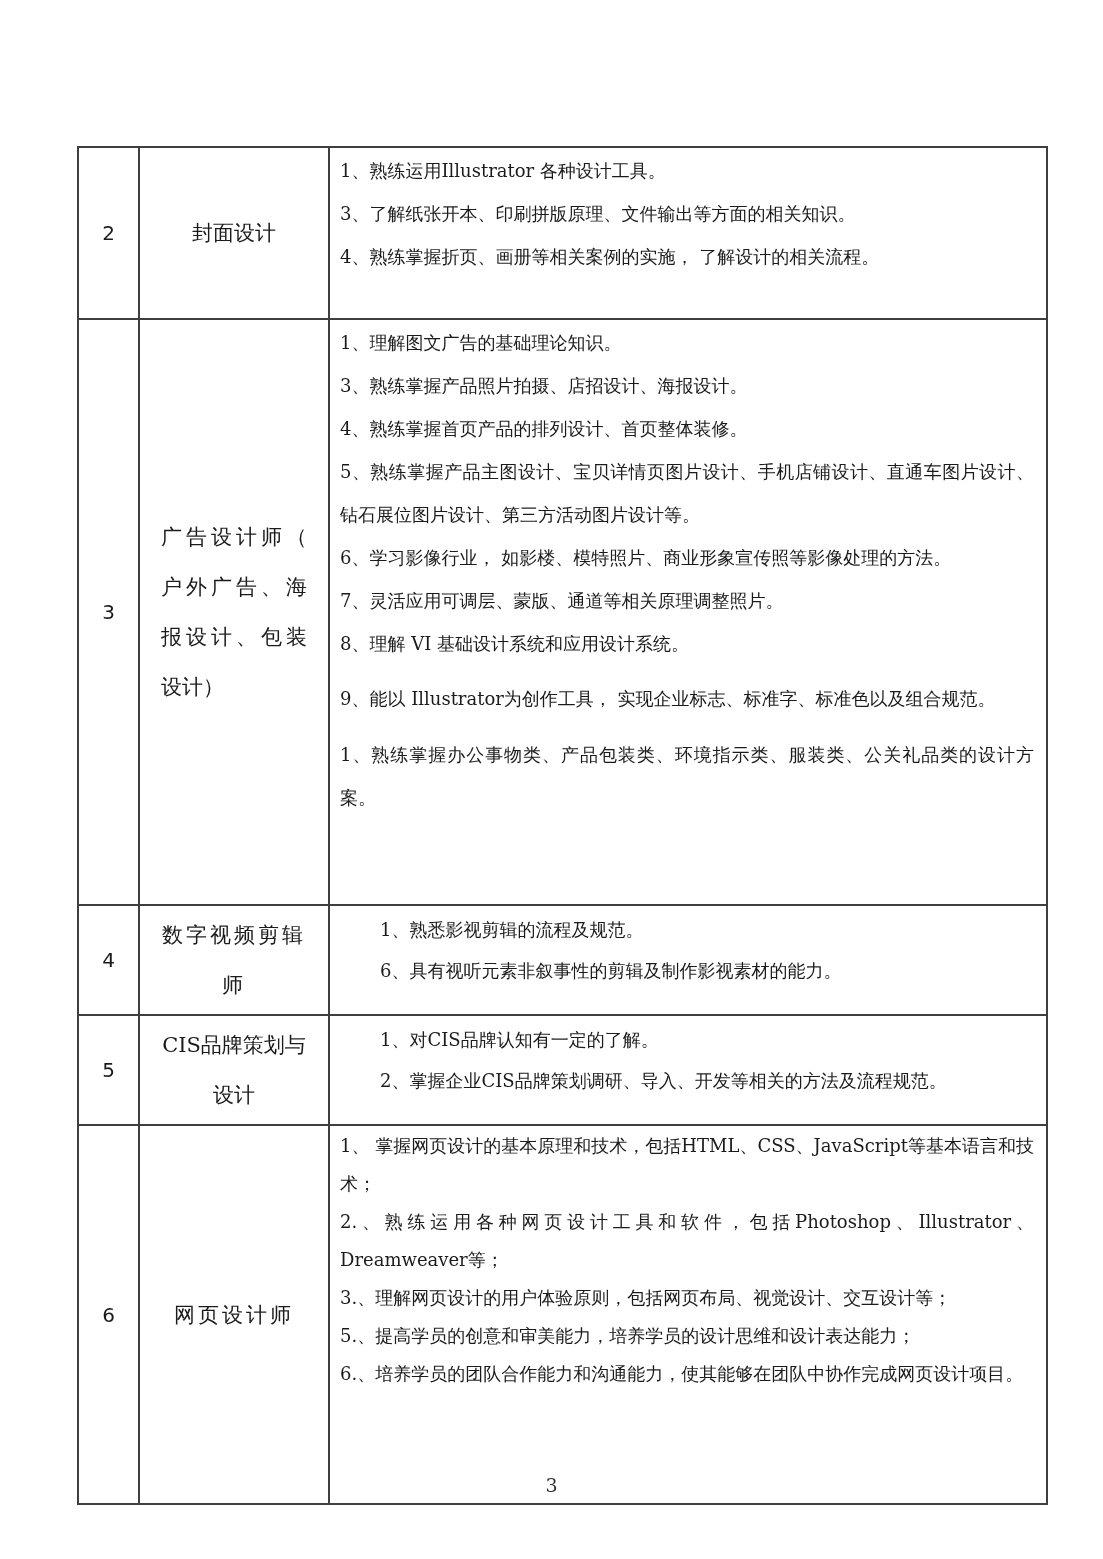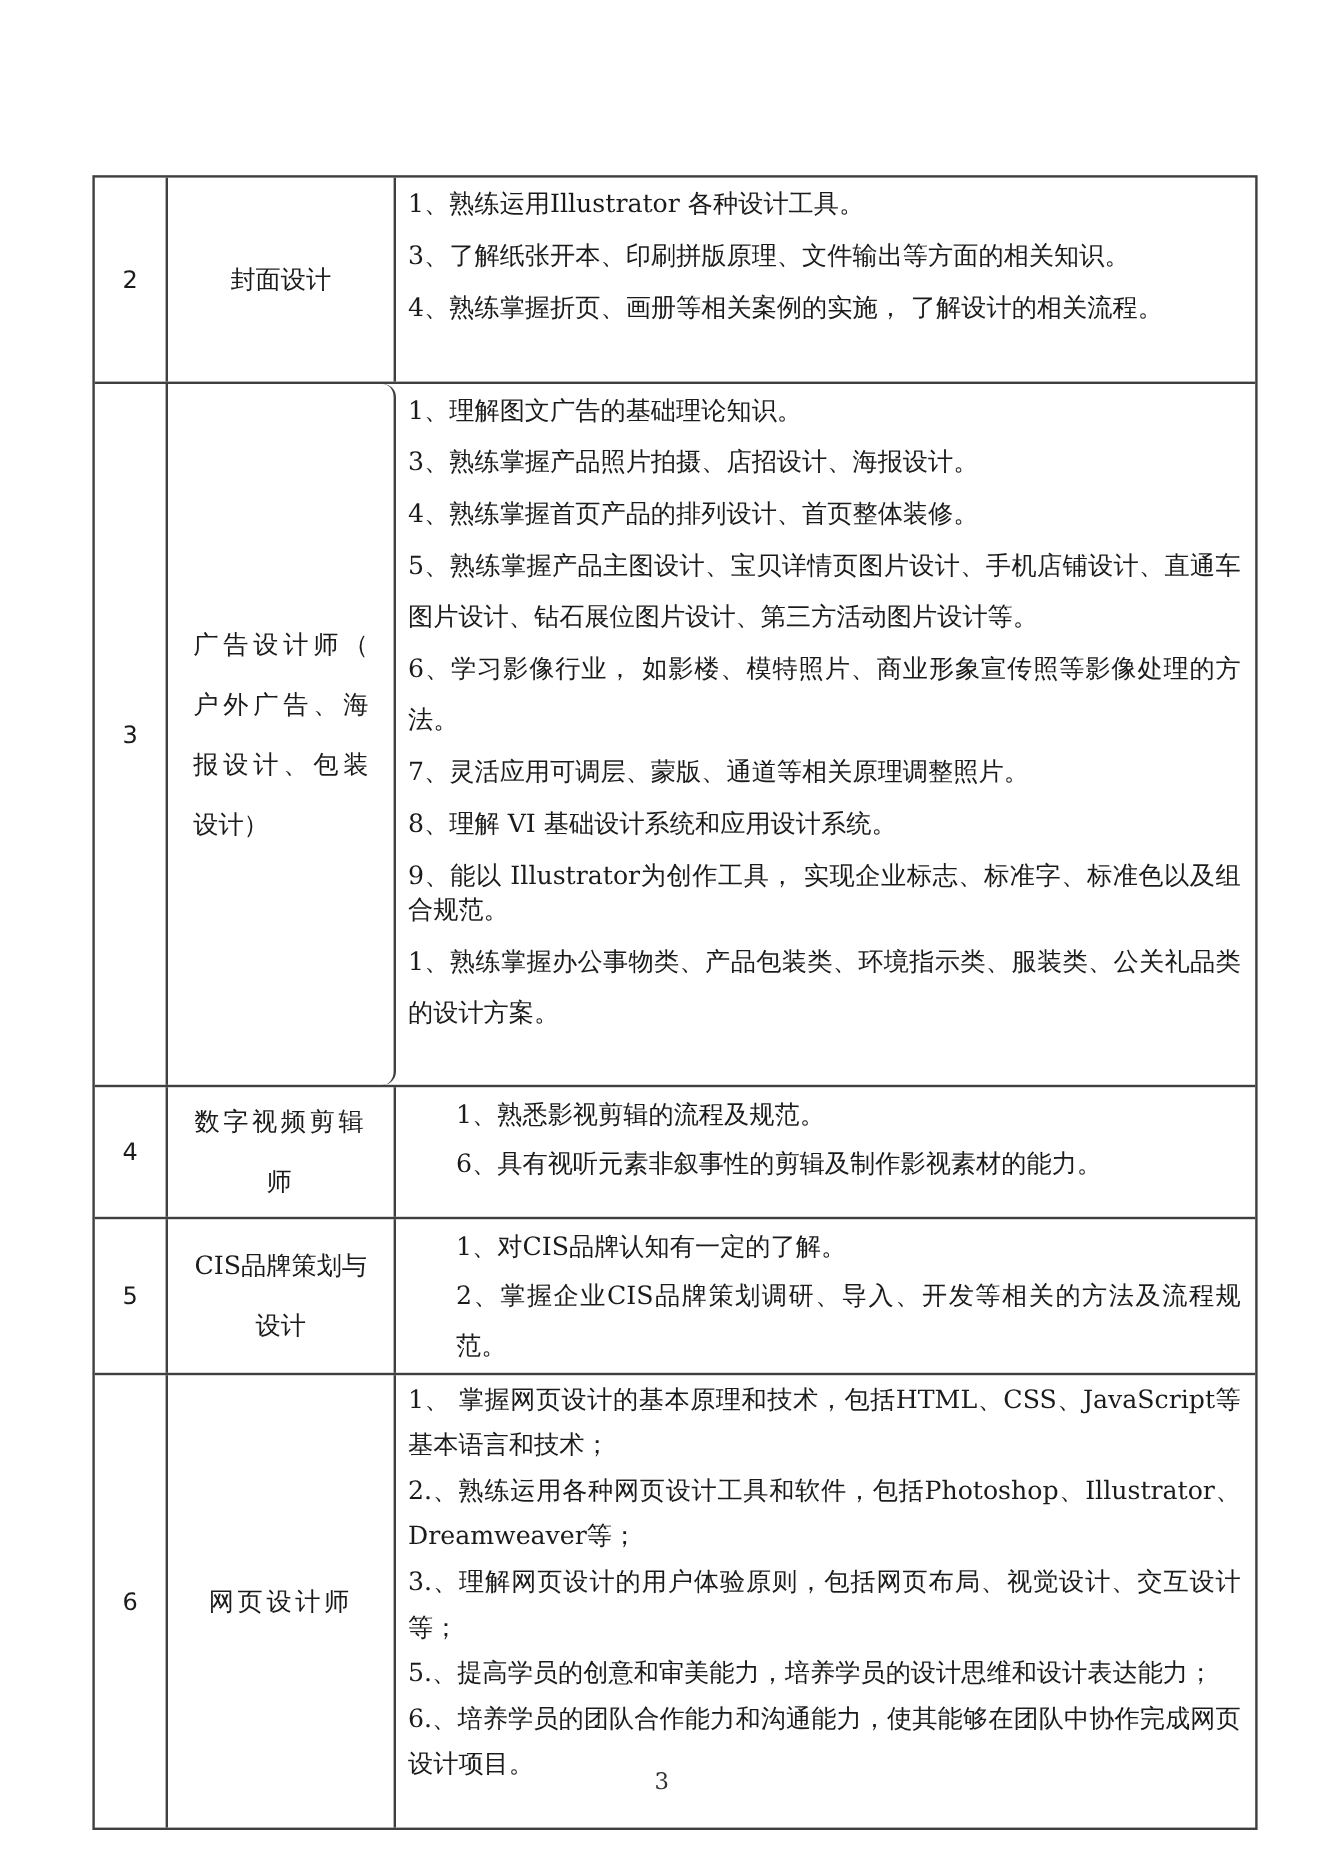--- a/index.html
+++ b/index.html
@@ -38,42 +38,41 @@
     display: flex; align-items: center; justify-content: center;
     padding: 4px 21px;
     font-size: 21px;
     line-height: 50px;
     text-align: center;
   }
   .cell-title.justify {
     justify-content: flex-start;
     text-align: justify;
     text-align-last: left;
-    border-radius: 11px;
   }
   .cell-title.spread { letter-spacing: 3px; }
   .cell-items {
     flex: 1 1 auto;
     padding: 1px 12px 2px 10px;
-    font-size: 21px;
+    font-size: 18px;
   }
   .cell-items p {
     margin: 0;
     text-align: justify;
     line-height: 43px;
   }
   .row-h2 { min-height: 170px; }
   .row-h3 { min-height: 586px; }
   .row-h4 { min-height: 86px; }
   .row-h5 { min-height: 88px; }
   .row-h6 { min-height: 379px; }
   .row-h4 .cell-items, .row-h5 .cell-items { padding-top: 3px; margin-left: 40px; }
   .row-h4 .cell-items p, .row-h5 .cell-items p { line-height: 41px; }
   .row-h6 .cell-items p { line-height: 38px; }
-  .cell-items p.tight { line-height: 28px; margin: 8px 0; }
+  .cell-items p.tight { line-height: 28px; margin: 20px 0; }
   .page-number {
     position: absolute;
     left: 0; right: 0;
     top: 1474px;
     text-align: center;
     font-size: 19px;
     color: #333333;
   }
 </style>
 </head>

